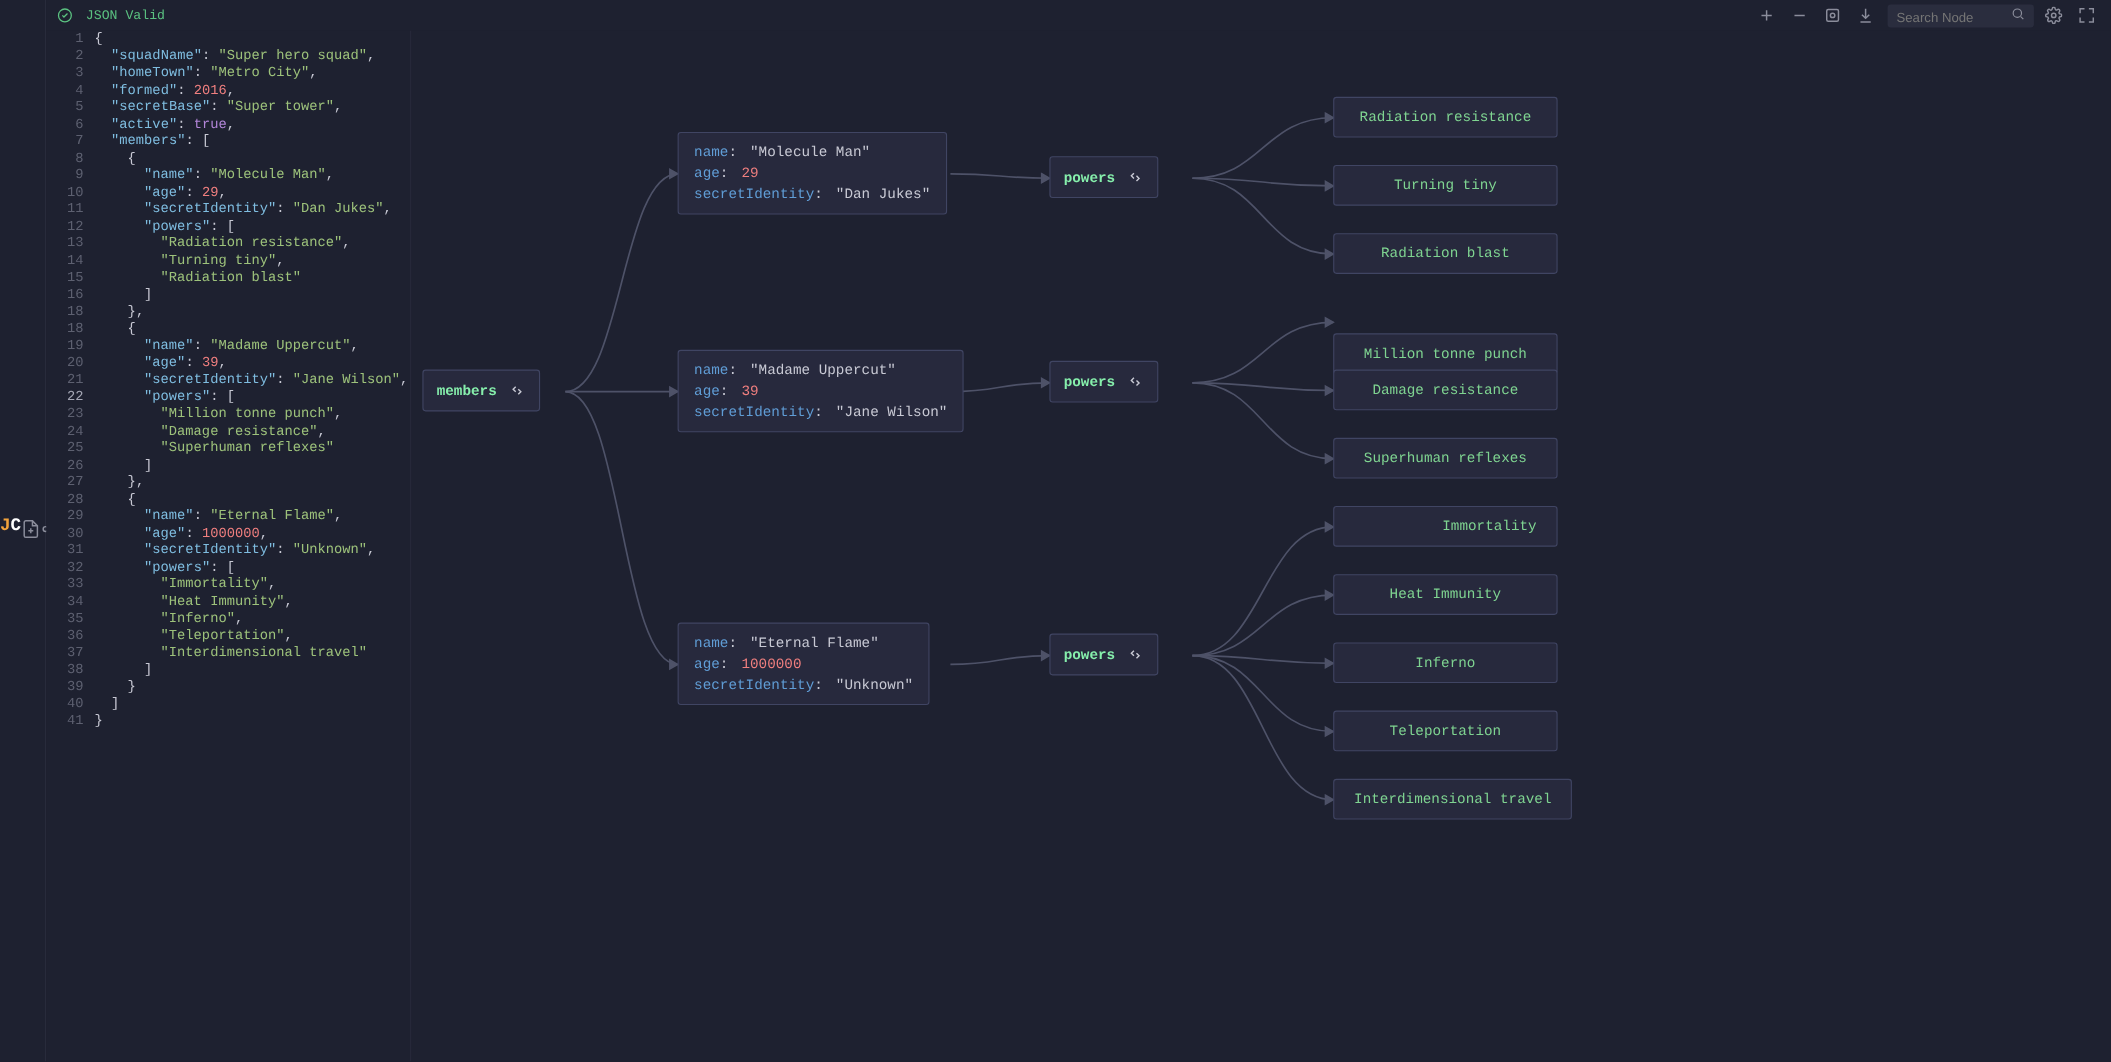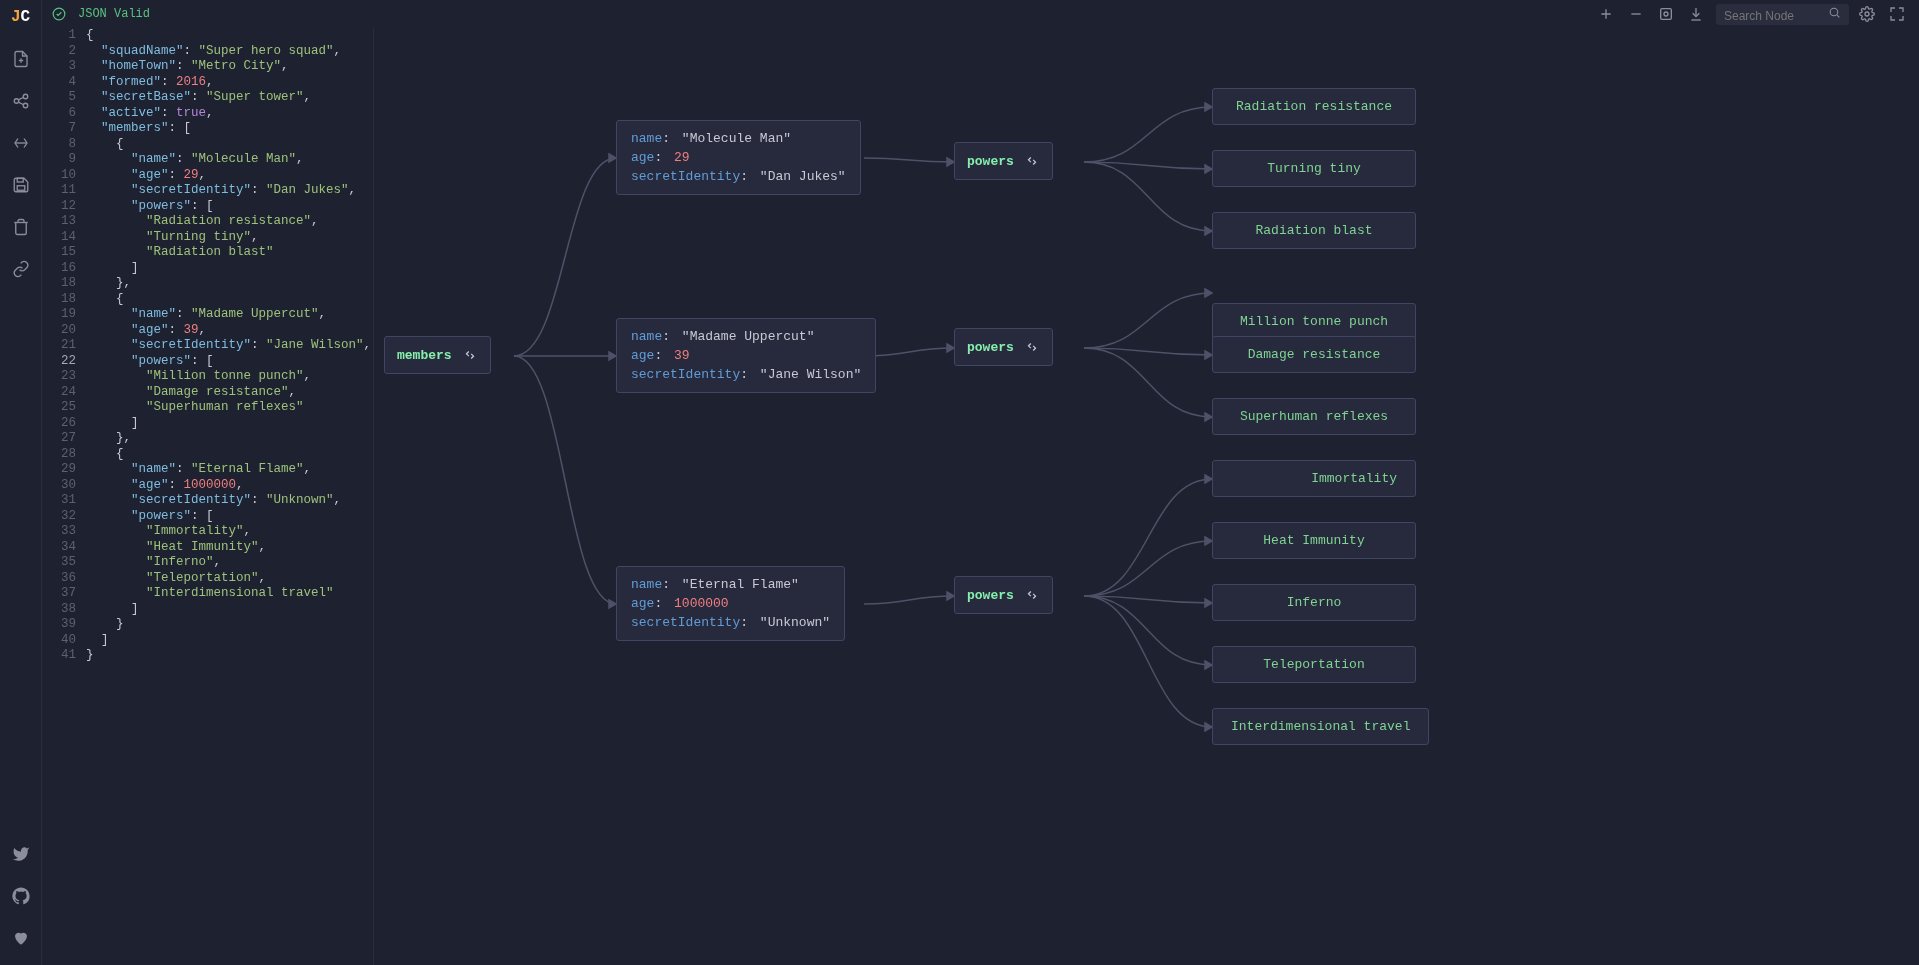--- a/index.html
+++ b/index.html
@@ -10,21 +10,21 @@
   color: #c8c9d4;
   overflow: hidden;
 }
 .app { display: flex; height: 100vh; }
 
 
 .left-toolbar {
   width: 42px;
   background: #1e2130;
   display: flex;
-  flex-direction: column;
+  flex-direction: row;
   align-items: center;
   padding-top: 8px;
   border-right: 1px solid #2a2d3e;
 }
 .left-toolbar .logo { margin-bottom: 18px; font-size: 16px; font-weight: bold; }
 .left-toolbar .logo .j { color: #f2a33c; }
 .left-toolbar .logo .c { color: #ffffff; }
 .left-toolbar .icon-btn {
   width: 30px; height: 30px; margin-bottom: 12px;
   display: flex; align-items: center; justify-content: center;

